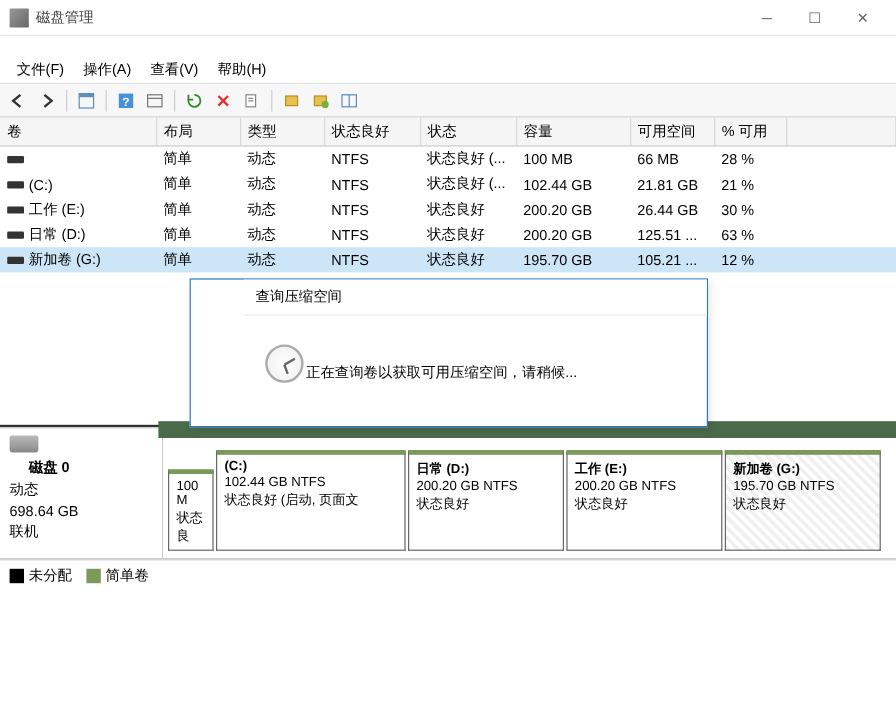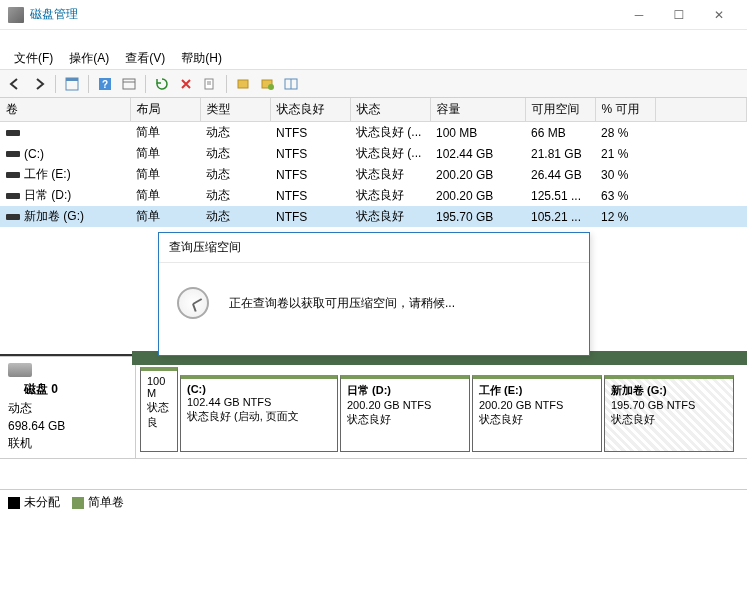--- a/index.html
+++ b/index.html
@@ -19,21 +19,21 @@
   padding: 0 8px;
   background: #fff;
   border-bottom: 1px solid #e8e8e8;
 }
 .titlebar .app-icon {
   width: 16px; height: 16px;
   background: linear-gradient(135deg,#999,#666);
   margin-right: 6px;
   border-radius: 1px;
 }
-.titlebar .title { flex: 0 0 auto; color: #0369a1; }
+.titlebar .title { flex: 0 0 auto; color: #404040; }
 .titlebar .spacer { flex: 1; }
 .titlebar .winbtn {
   width: 40px; height: 30px;
   display: flex; align-items: center; justify-content: center;
   color: #666;
 }
 .menubar {
   height: 22px;
   display: flex;
   align-items: center;
@@ -129,43 +129,43 @@
 }
 .part.hatch {
   background-image: repeating-linear-gradient(45deg,#f0f0f0 0,#f0f0f0 3px,transparent 3px,transparent 6px);
 }
 .legend {
   padding: 4px 8px;
   display: flex;
   gap: 12px;
   align-items: center;
   border-top: 1px solid #ccc;
-  margin-top: 30px;
 }
 .legend .sw { width: 12px; height: 12px; display: inline-block; margin-right: 4px; vertical-align: middle; }
 .dialog {
   position: absolute;
   left: 158px; top: 232px;
   width: 432px;
   border: 1px solid #2a78bd;
   background: #fff;
   box-shadow: 2px 2px 6px rgba(0,0,0,0.12);
   z-index: 100;
+  padding-left: 44px;
 }
 .dialog .dlg-title {
   padding: 6px 10px;
   font-size: 12px;
   border-bottom: 1px solid #e8e8e8;
   background: #fff;
 }
 .dialog .dlg-body {
   display: flex;
-  align-items: center;
+  align-items: flex-end;
   padding: 24px 18px 36px 18px;
-  gap: 20px;
+  gap: 2px;
 }
 .clock {
   width: 32px; height: 32px;
   border-radius: 50%;
   border: 2px solid #aaa;
   position: relative;
   background: radial-gradient(#fff,#eee);
   flex: 0 0 auto;
 }
 .clock::before, .clock::after {
@@ -346,21 +346,21 @@
   <div class="disk-row">
     <div class="disk-label">
       <div class="dicon"></div>
       <b>磁盘 0</b>
       <span>动态</span>
       <span>698.64 GB</span>
       <span>联机</span>
     </div>
     <div class="disk-parts" id="disk0-parts" style="position:relative">
       <div class="disk-header-strip" style="position:absolute;left:0;right:0;top:0"></div>
-    <div class="part" style="width: 38px; margin-top: 4px;">
+    <div class="part" style="width: 38px; margin-top: 28px;">
           <span>100 M</span>
           <span>状态良</span>
         </div>
         <div class="part" style="width: 158px; margin-top: 12px;">
           <b>(C:)</b>
           <span>102.44 GB NTFS</span>
           <span>状态良好 (启动, 页面文</span>
         </div>
         <div class="part" style="width: 130px; margin-top: 12px;">
           <b>日常  (D:)</b>

